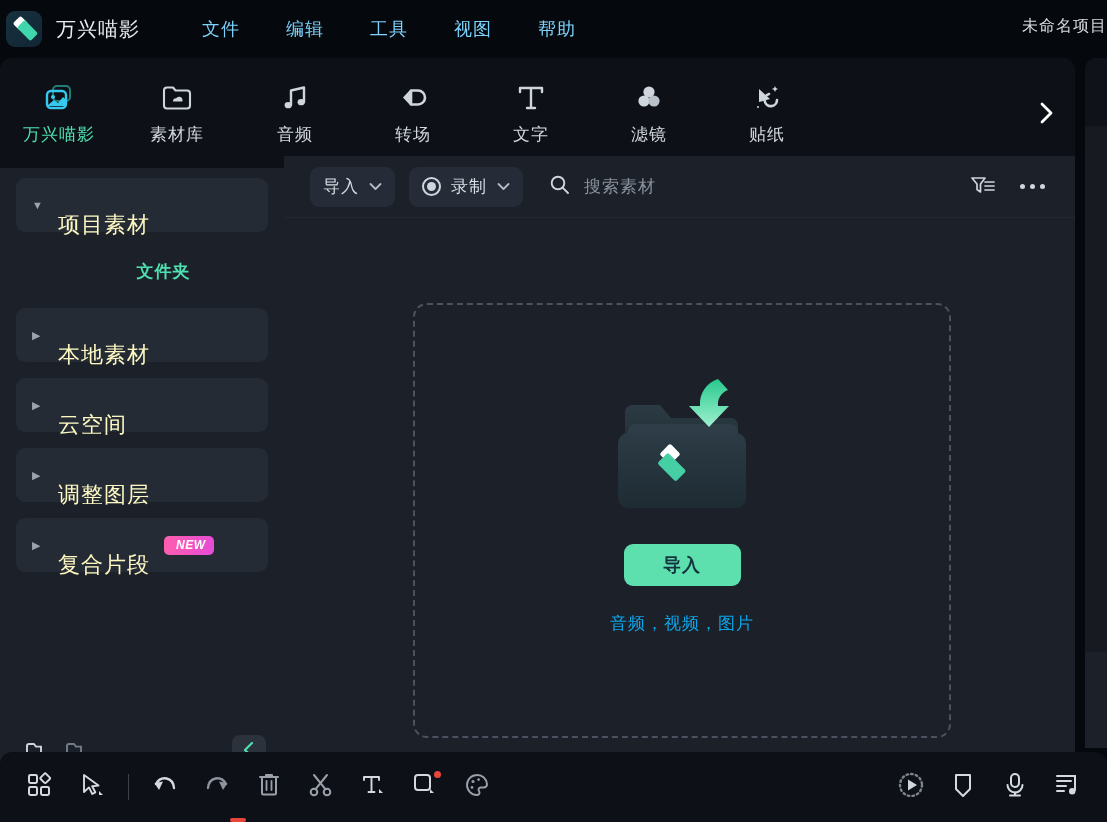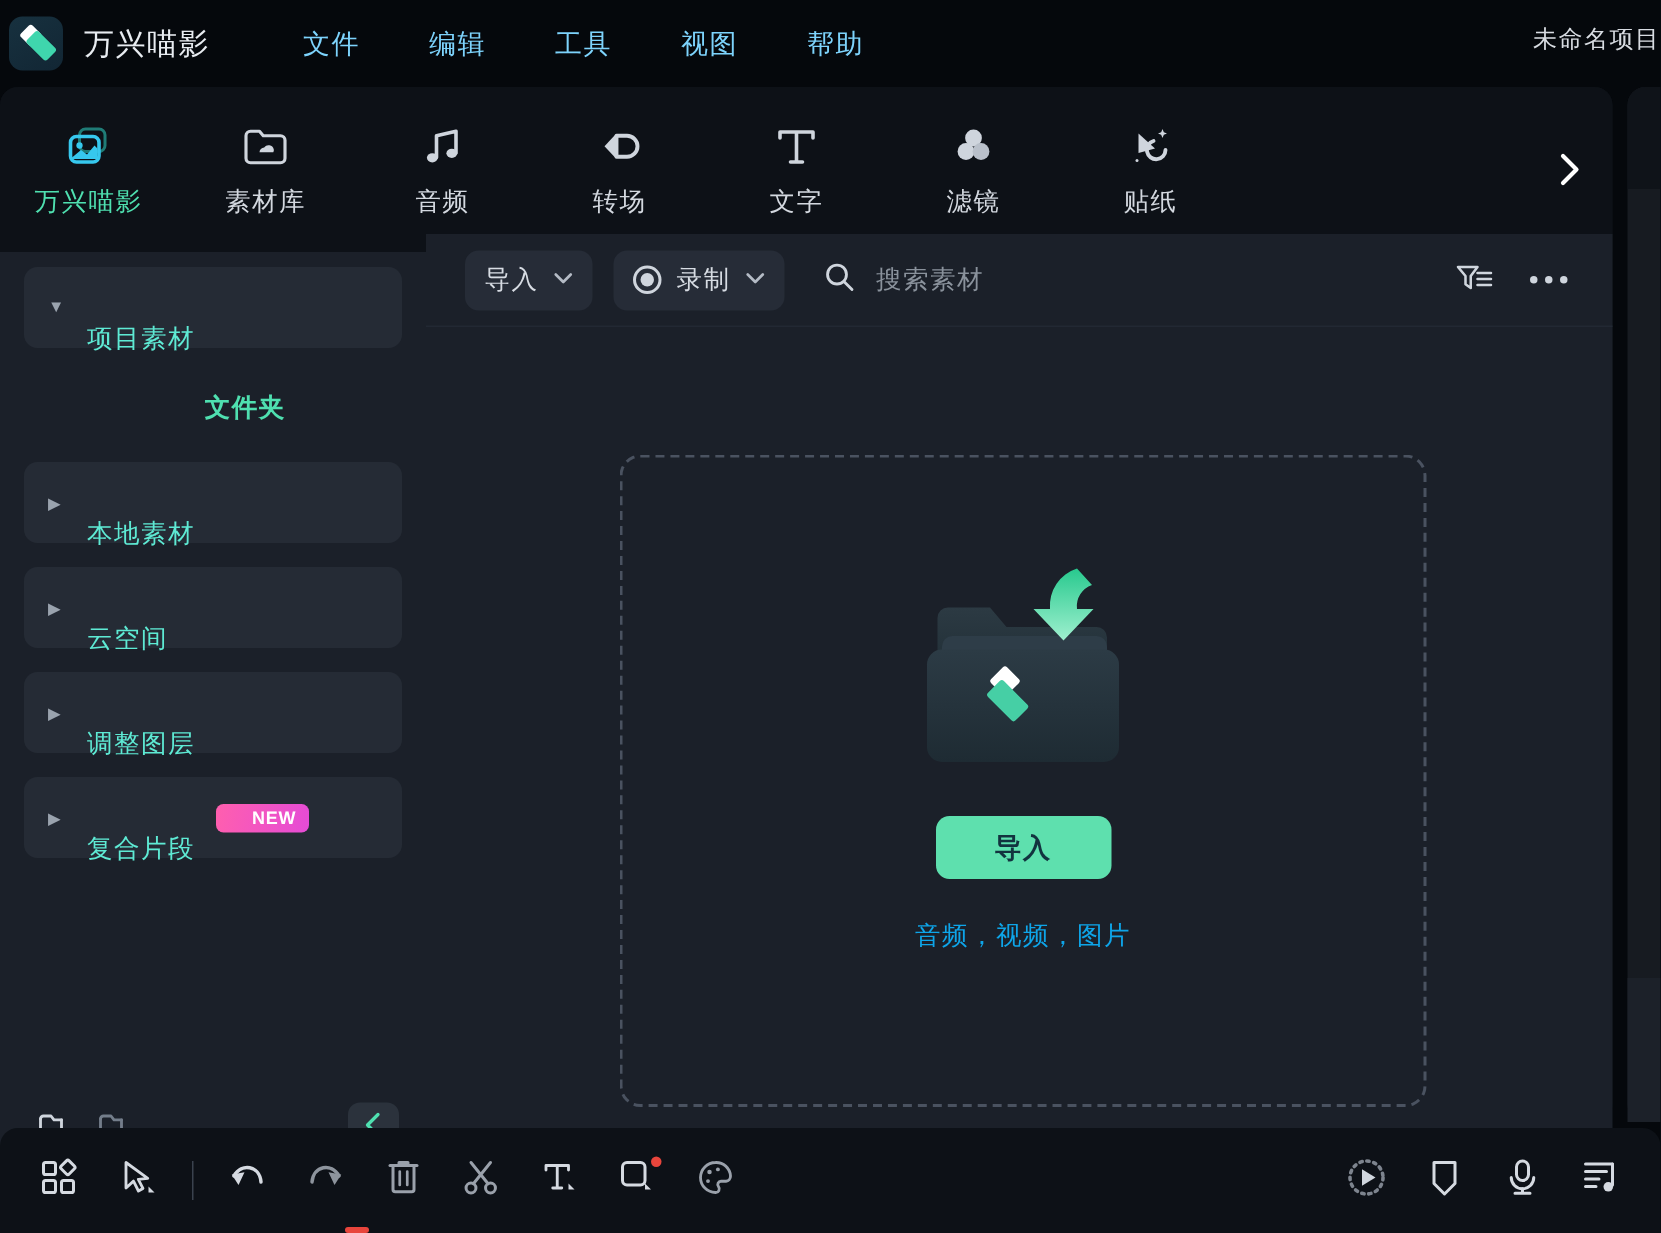--- a/index.html
+++ b/index.html
@@ -84,31 +84,31 @@
   .sidebar {
     position: absolute; left: 0; top: 110px; width: 284px; height: 620px;
     background: #1b2029;
   }
   .side-row {
     margin: 0 16px 16px 16px; height: 54px; border-radius: 9px;
     display: flex; align-items: center; padding-left: 16px; cursor: pointer;
   }
   .side-row.boxed { background: #252b35; }
   .side-row .caret { width: 26px; color: #9aa3ae; font-size: 11px; display:flex; align-items:center; }
-  .side-row .side-label { color: #5eead4; font-size: 17px; letter-spacing: 1px; margin-top: 40px; }
+  .side-row .side-label { color: #fef9c3; font-size: 22px; letter-spacing: 1px; margin-top: 40px; }
   .side-row.first { margin-top: 10px; }
   .side-sub {
     height: 46px; display: flex; align-items: center; justify-content: center;
     color: #4fe0b0; font-size: 17px; font-weight: bold; letter-spacing: 1px;
     margin-bottom: 14px; cursor: pointer; margin-left: 43px;
   }
   .badge-new {
-    margin-left: 14px; padding: 2px 8px 3px 24px; border-radius: 5px;
+    margin-left: 14px; padding: 2px 8px 3px 12px; border-radius: 5px;
     background: linear-gradient(100deg,#ff5fae 0%,#e54bd6 100%);
-    color: #fff; font-size: 12px; font-weight: bold;
+    color: #fff; font-size: 12px; font-style: italic; font-weight: bold;
     letter-spacing: 0.5px;
   }
   .side-footer {
     position: absolute; left: 0; bottom: 0; width: 284px; height: 72px;
     display: flex; align-items: center; padding: 0 18px;
   }
   .sf-icon { width: 40px; height: 40px; display:flex; align-items:center; justify-content:center; cursor:pointer; }
   .collapse-btn {
     margin-left: auto; width: 34px; height: 34px; border-radius: 8px;
     background: #2b323c; display: flex; align-items: center; justify-content: center;

